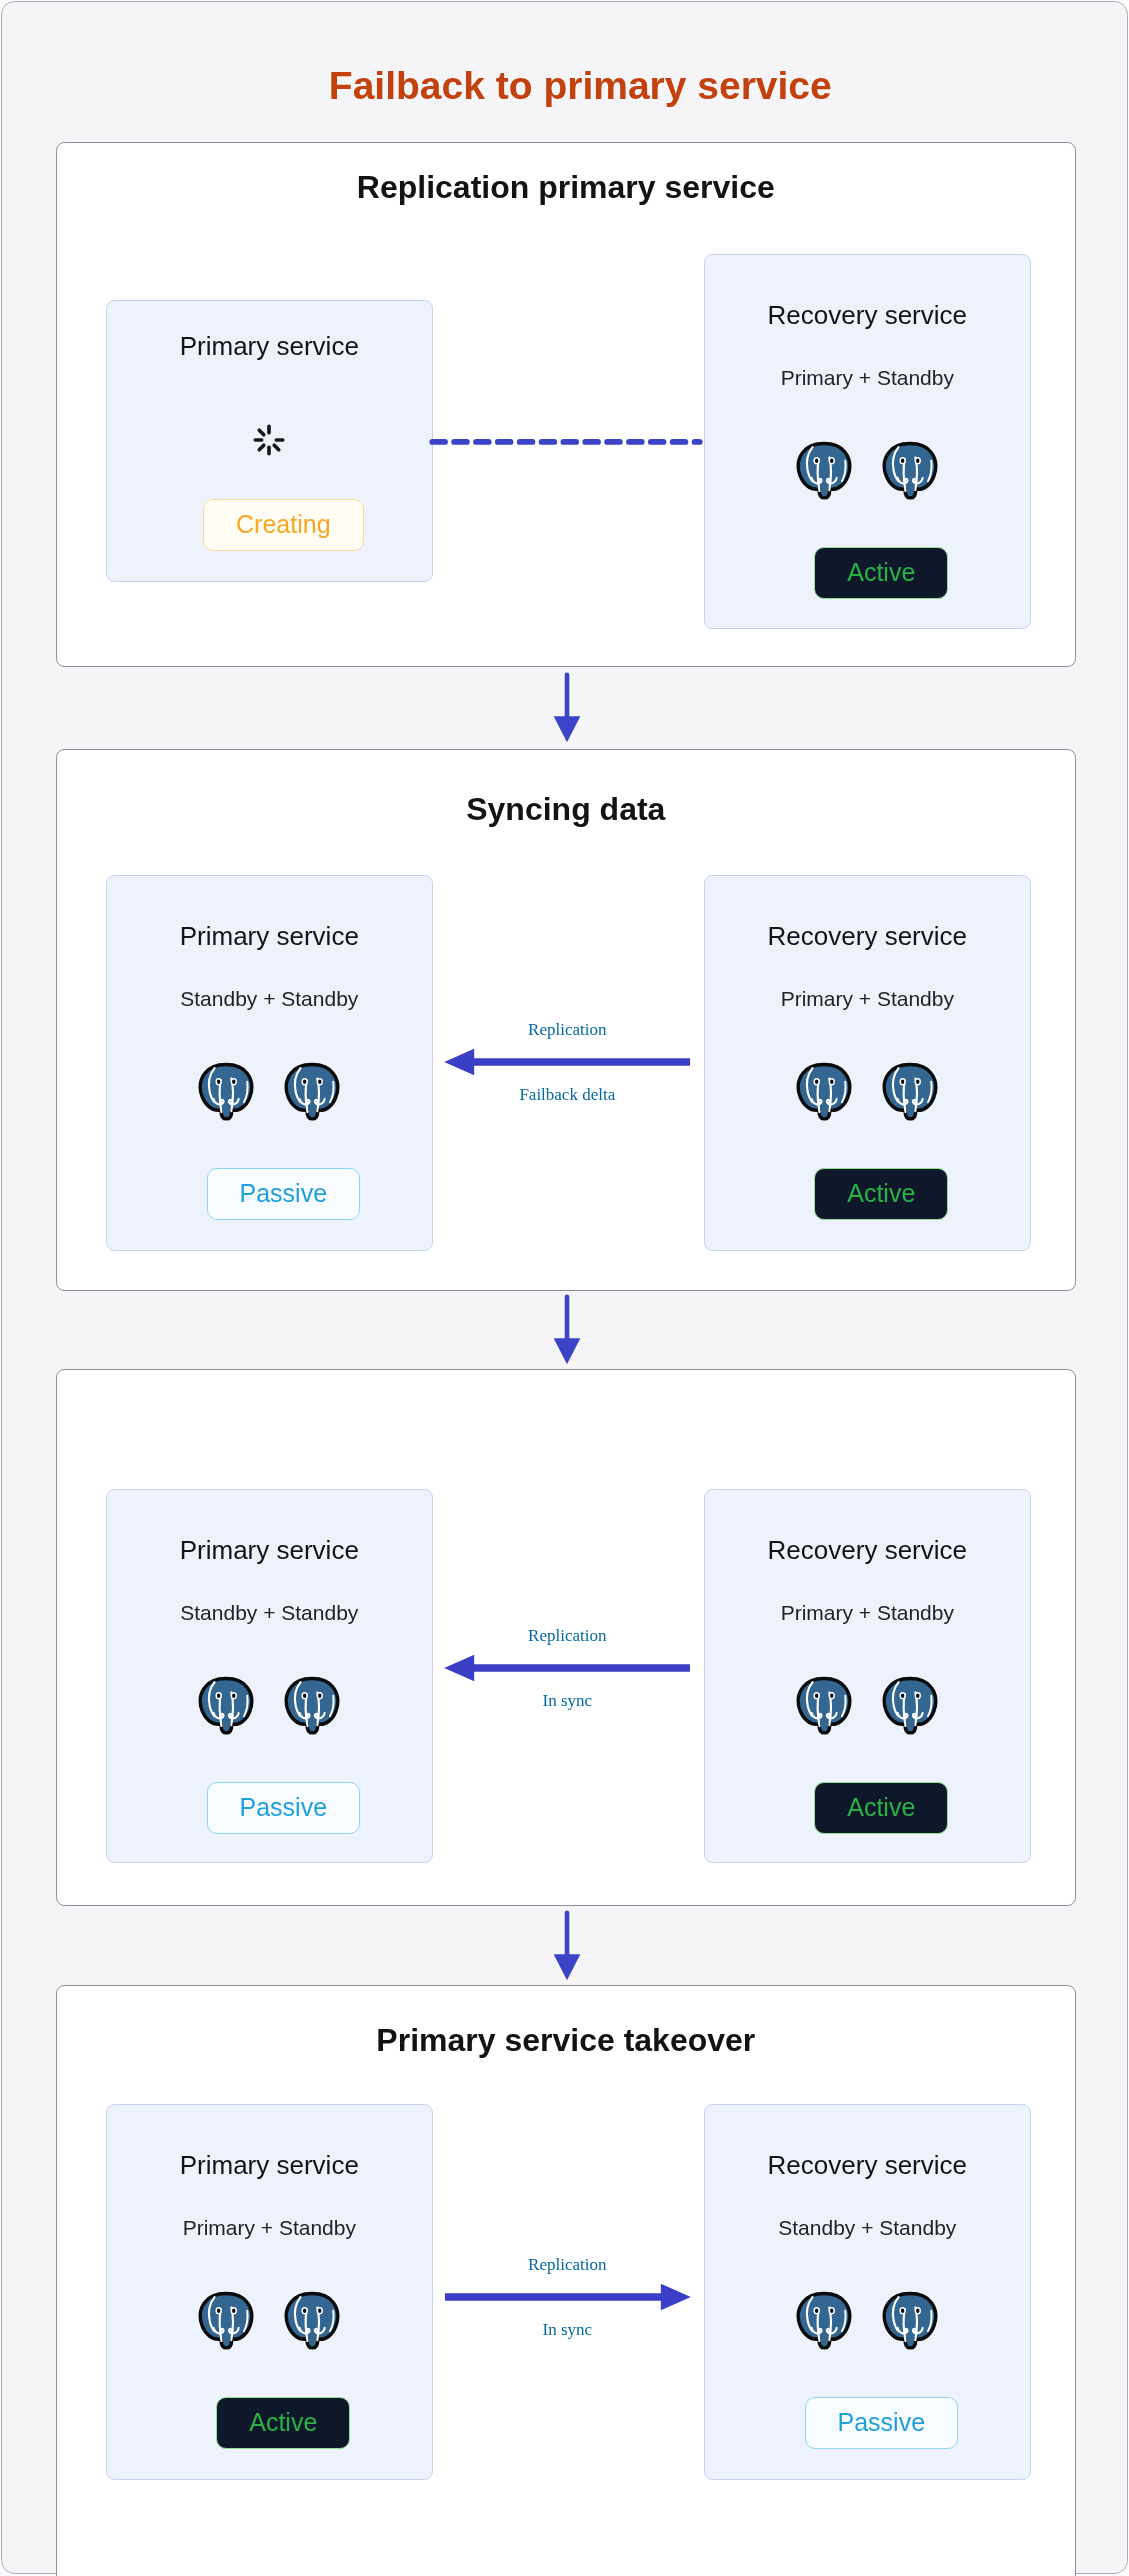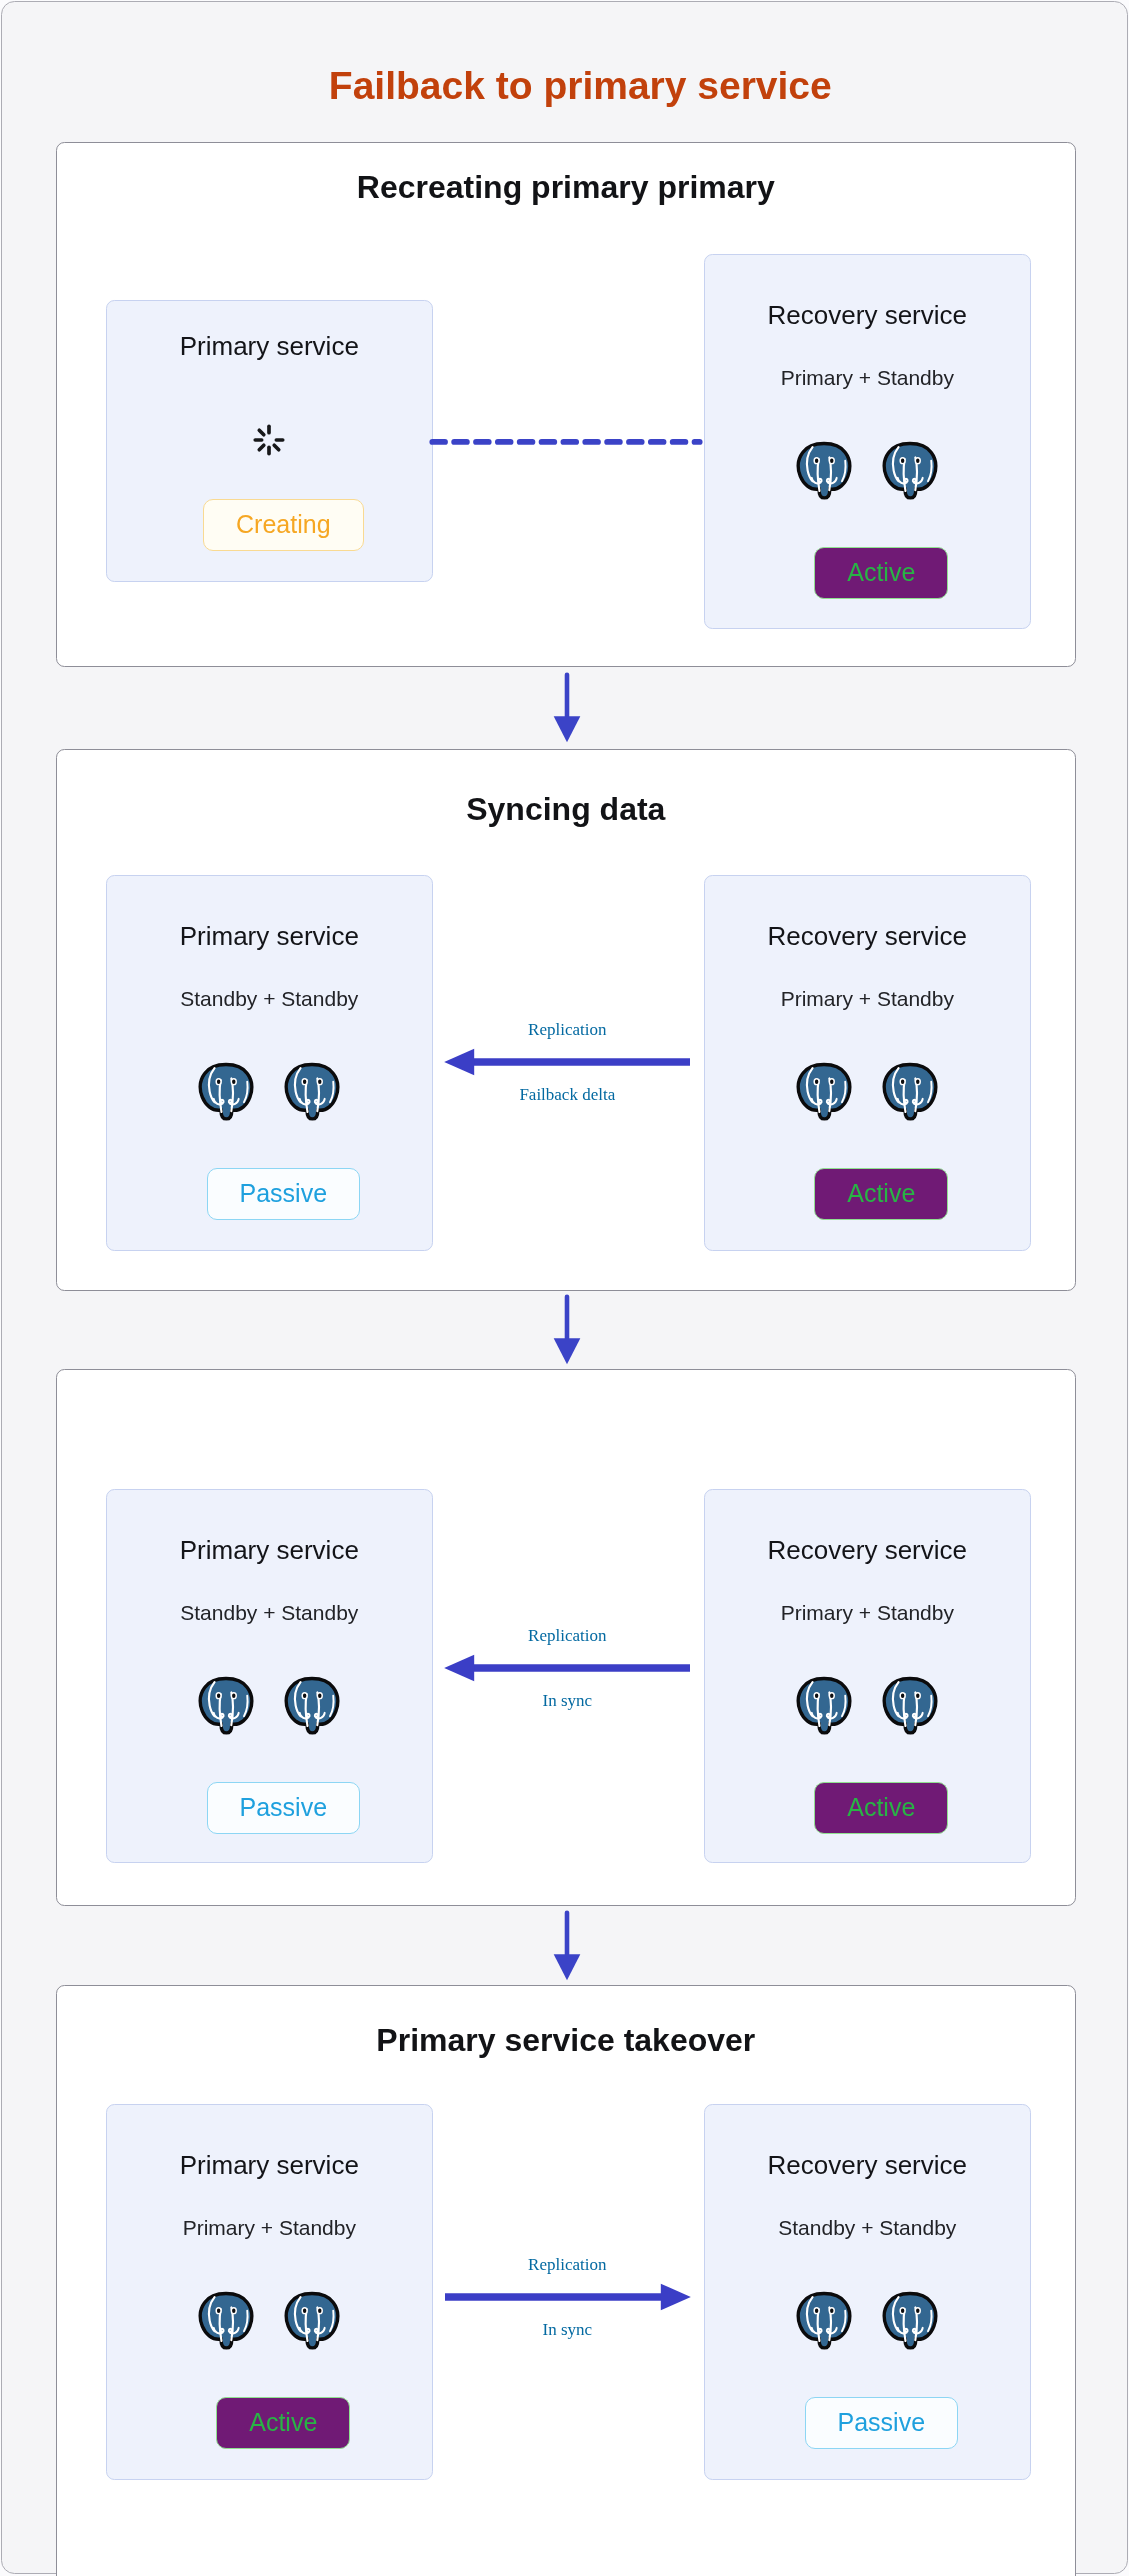--- a/index.html
+++ b/index.html
@@ -34,21 +34,21 @@
   .svc-title{font-size:26px;line-height:32px;font-weight:500;color:#131418;margin-top:44px;}
   .svc-sub{font-size:21px;line-height:25px;font-weight:400;color:#222327;margin-top:34px;}
   .pg-row{display:flex;gap:30px;margin-top:51px;height:59px;align-items:center;}
   .pg{width:56px;height:59px;display:block;}
   .badge{
     margin-top:47px;height:52px;box-sizing:border-box;
     display:flex;align-items:center;justify-content:center;
     padding:0 32px;border-radius:10px;font-size:25px;border:1.7px solid;margin-left:28px;
   }
   .badge--creating{color:#F6A723;border-color:#F9DA92;background:#FFFDF4;}
-  .badge--active{color:#28B445;border-color:#90E090;background:#701a75;}
+  .badge--active{color:#28B445;border-color:#90E090;background:#0f172a;}
   .badge--passive{color:#1EA0DE;border-color:#8CD6F4;background:#FAFDFF;}
   
   .svc--s1-left .svc-title{margin-top:29px;}
   .spinner{margin-top:56px;width:44px;height:44px;}
   .svc--s1-left .badge{margin-top:37px;}
   
   .connector{
     position:absolute;left:375px;width:271px;
     display:flex;flex-direction:column;align-items:center;
   }
@@ -73,21 +73,21 @@
     <ellipse cx="25" cy="24" rx="3" ry="3.6" fill="#0d0d0f" stroke="#ffffff" stroke-width="1.8"></ellipse>
     <ellipse cx="43.5" cy="24" rx="3" ry="3.6" fill="#0d0d0f" stroke="#ffffff" stroke-width="1.8"></ellipse>
   </symbol>
 </svg>
 
 <div class="frame">
 
   <h1 class="page-title">Failback to primary service</h1>
 
   <section class="card" style="top:140px;height:525px;">
-    <h2 class="card-title" style="top:25px;">Recreating primary primary</h2>
+    <h2 class="card-title" style="top:25px;">Replication primary service</h2>
 
     <div class="svc svc--s1-left" style="left:49px;top:157px;height:282px;">
       <div class="svc-title">Primary service</div>
       <svg class="spinner" viewBox="0 0 48 48">
         <g stroke="#17181a" stroke-width="4" stroke-linecap="round">
           <line x1="24" y1="16" x2="24" y2="9"></line>
           <line x1="18.3" y1="18.3" x2="13.4" y2="13.4"></line>
           <line x1="16" y1="24" x2="9" y2="24"></line>
           <line x1="18.3" y1="29.7" x2="13.4" y2="34.6"></line>
           <line x1="24" y1="32" x2="24" y2="39"></line>

